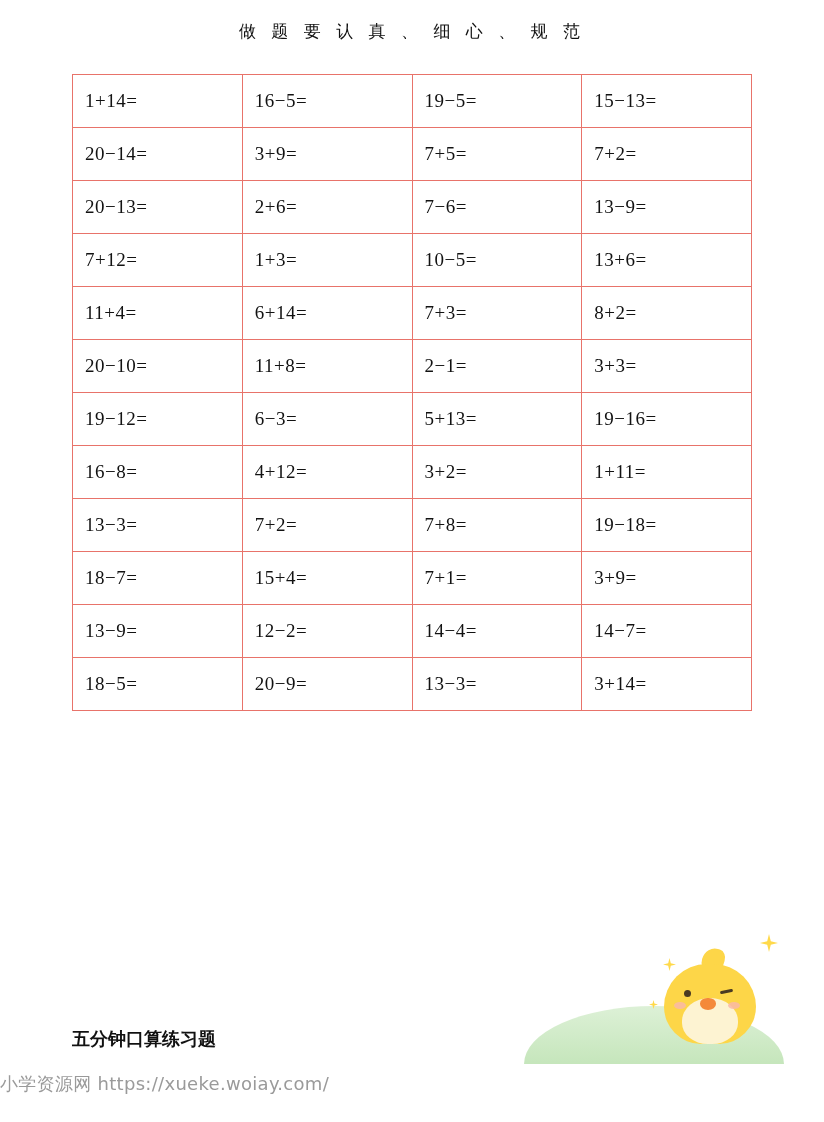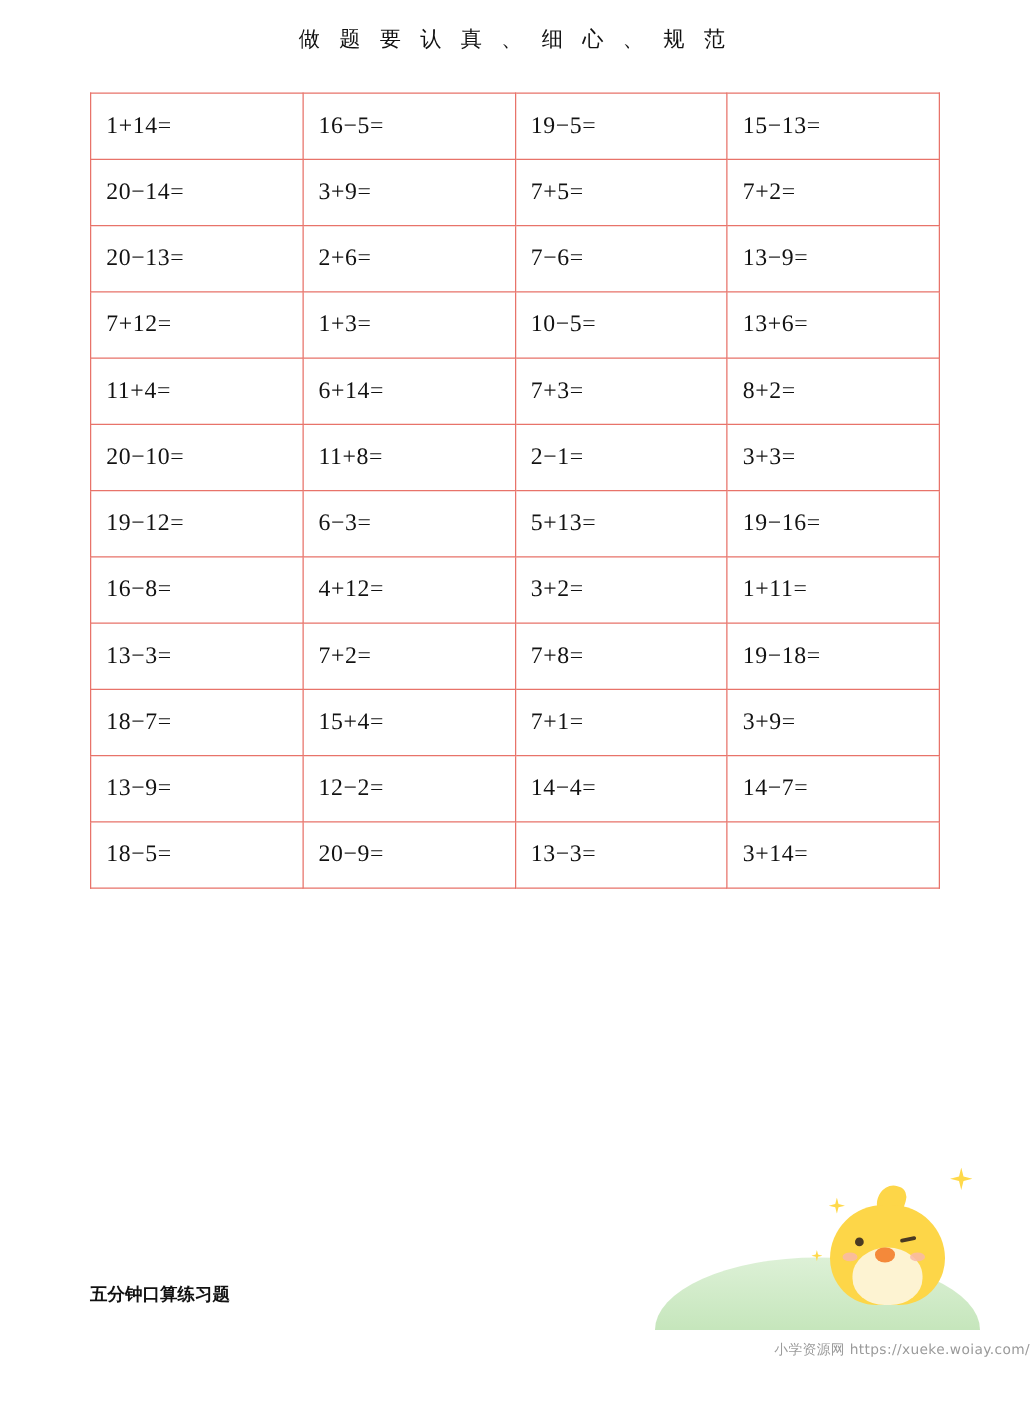--- a/index.html
+++ b/index.html
@@ -49,32 +49,32 @@
     font-family: "Liberation Serif", serif;
     color: #121212;
     vertical-align: middle;
     letter-spacing: 0.5px;
   }
   .footer-title {
     position: absolute;
     left: 72px;
     top: 1027px;
     font-family: "DejaVu Sans", sans-serif;
-    font-size: 14px;
+    font-size: 18px;
     font-weight: bold;
     color: #111;
   }
   .watermark {
     position: absolute;
     left: 0;
     top: 1072px;
     width: 824px;
-    text-align: right;
+    text-align: left;
     font-family: "DejaVu Sans", sans-serif;
-    font-size: 11px;
+    font-size: 18px;
     color: #9a9a9a;
     letter-spacing: 0.3px;
   }
   
   .art {
     position: absolute;
     right: 40px;
     bottom: 58px;
     width: 260px;
     height: 130px;

